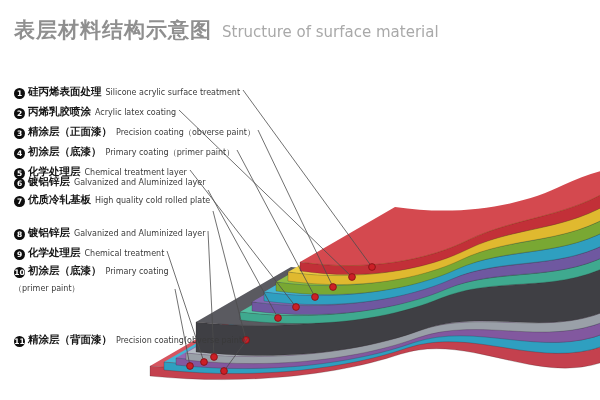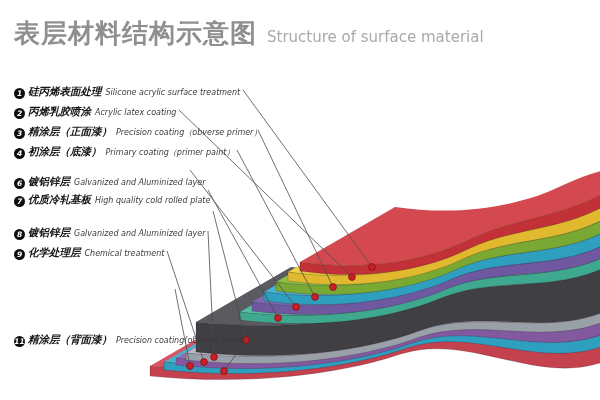--- a/index.html
+++ b/index.html
@@ -1,24 +1,24 @@
 <!DOCTYPE html>
 <html><head>
 <meta charset="utf-8">
 <style>
   html,body{margin:0;padding:0;background:#fff;}
   .page{
     position:relative;width:600px;height:400px;background:#ffffff;
     overflow:hidden;font-family:"DejaVu Sans","Liberation Sans",sans-serif;
   }
   .hdr{position:absolute;left:14px;top:16px;display:flex;align-items:baseline;gap:10px;z-index:3;}
-  .hdr h1{margin:0;font-size:26px;font-weight:bold;color:#8f8f8f;letter-spacing:1px;}
+  .hdr h1{margin:0;font-size:21px;font-weight:bold;color:#8f8f8f;letter-spacing:1px;}
   .hdr .en-title{font-size:15px;color:#a9a9a9;text-align:right;}
   #diagram{position:absolute;left:0;top:0;z-index:1;}
-  #labels{position:absolute;left:0;top:0;width:600px;height:280px;z-index:2;pointer-events:none;font-style:italic;}
+  #labels{position:absolute;left:0;top:0;width:600px;height:280px;z-index:2;pointer-events:none;}
   .item{position:absolute;left:14px;white-space:nowrap;line-height:15px;}
   .item.wrap{white-space:normal;width:158px;line-height:14px;}
   .badge{
     display:inline-block;width:11px;height:11px;border-radius:50%;
     background:#0e0e0e;color:#ffffff;font-size:7.5px;line-height:11px;
     text-align:center;font-weight:bold;margin-right:3px;vertical-align:-1px;
   }
   .cn{font-weight:bold;font-size:10.5px;color:#141414;margin-right:4px;}
   .en{font-size:8px;color:#3a3a3a;}
 </style>
@@ -74,21 +74,23 @@
       <circle cx="204" cy="362" r="3.4" fill="#cc1f26" stroke="#7e1013" stroke-width="0.8"></circle>
       <line x1="175" y1="289" x2="190" y2="366" stroke="#4c4c4c" stroke-width="0.8"></line>
       <circle cx="190" cy="366" r="3.4" fill="#cc1f26" stroke="#7e1013" stroke-width="0.8"></circle>
       <line x1="248" y1="338" x2="224" y2="371" stroke="#4c4c4c" stroke-width="0.8"></line>
       <circle cx="224" cy="371" r="3.4" fill="#cc1f26" stroke="#7e1013" stroke-width="0.8"></circle>
     </svg>
 
   <div id="labels">
       <div class="item" style="top: 82px;"><span class="badge">1</span><span class="cn">硅丙烯表面处理</span><span class="en">Silicone acrylic surface treatment</span></div>
       <div class="item" style="top: 102px;"><span class="badge">2</span><span class="cn">丙烯乳胶喷涂</span><span class="en">Acrylic latex coating</span></div>
-      <div class="item" style="top: 122px;"><span class="badge">3</span><span class="cn">精涂层（正面漆）</span><span class="en">Precision coating（obverse primer）</span></div>
+      <div class="item" style="top: 122px;"><span class="badge">3</span><span class="cn">精涂层（正面漆）</span><span class="en">Precision coating（obverse paint）</span></div>
       <div class="item" style="top: 142px;"><span class="badge">4</span><span class="cn">初涂层（底漆）</span><span class="en">Primary coating（primer paint）</span></div>
+      <div class="item" style="top: 162px;"><span class="badge">5</span><span class="cn">化学处理层</span><span class="en">Chemical treatment layer</span></div>
       <div class="item" style="top: 172px;"><span class="badge">6</span><span class="cn">镀铝锌层</span><span class="en">Galvanized and Aluminized layer</span></div>
       <div class="item" style="top: 190px;"><span class="badge">7</span><span class="cn">优质冷轧基板</span><span class="en">High quality cold rolled plate</span></div>
       <div class="item" style="top: 223px;"><span class="badge">8</span><span class="cn">镀铝锌层</span><span class="en">Galvanized and Aluminized layer</span></div>
       <div class="item" style="top: 243px;"><span class="badge">9</span><span class="cn">化学处理层</span><span class="en">Chemical treatment</span></div>
+      <div class="item wrap" style="top: 262px;"><span class="badge">10</span><span class="cn">初涂层（底漆）</span><span class="en">Primary coating（primer paint）</span></div>
       <div class="item" style="top: 330px;"><span class="badge">11</span><span class="cn">精涂层（背面漆）</span><span class="en">Precision coating(obverse paint)</span></div>
     </div>
 </div>
 
 </body></html>

